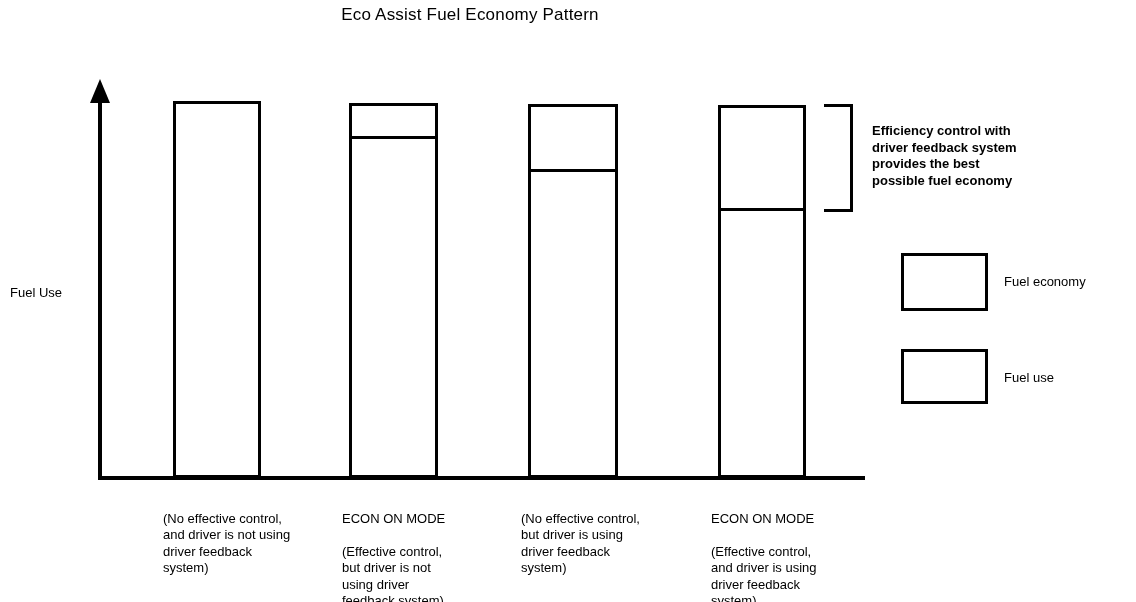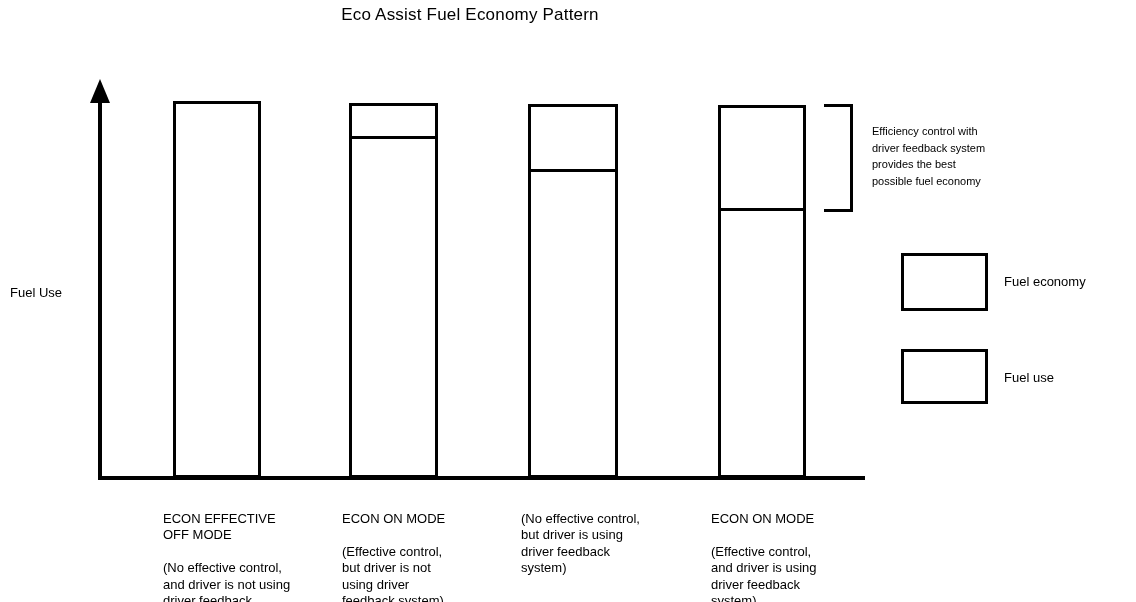--- a/index.html
+++ b/index.html
@@ -93,23 +93,24 @@
     box-sizing: border-box;
     border-top: 3px solid #000;
     border-right: 3px solid #000;
     border-bottom: 3px solid #000;
     border-left: none;
   }
   #annotation-text {
     left: 872px;
     top: 123px;
     width: 220px;
-    font-size: 11px;
+    font-size: 13px;
     line-height: 16.5px;
     white-space: pre-line;
+    font-weight: bold;
   }
 
   
   .legend-swatch {
     box-sizing: border-box;
     border: 3px solid #000;
     background: #ffffff;
     left: 901px;
     width: 87px;
   }
@@ -144,22 +145,20 @@
 
   <div class="abs bar" id="bar-3" style="left:528px; top:104px; width:90px; height:374px;">
     <div class="bar-divider" style="position:absolute; left:-3px; right:-3px; top:62px;"></div>
   </div>
 
   <div class="abs bar" id="bar-4" style="left:718px; top:105px; width:88px; height:373px;">
     <div class="bar-divider" style="position:absolute; left:-3px; right:-3px; top:100px;"></div>
   </div>
 
   <div class="abs cat-label" style="left:163px; top:494px; width:180px;">
-    <span class="cat-head">ECON EFFECTIVE
-OFF MODE</span>
     <span class="cat-sub">(No effective control,
 and driver is not using
 driver feedback
 system)</span>
   </div>
 
   <div class="abs cat-label" style="left:342px; top:494px; width:180px;">
     <span class="cat-head">ECON ON MODE</span>
     <span class="cat-sub">(Effective control,
 but driver is not

